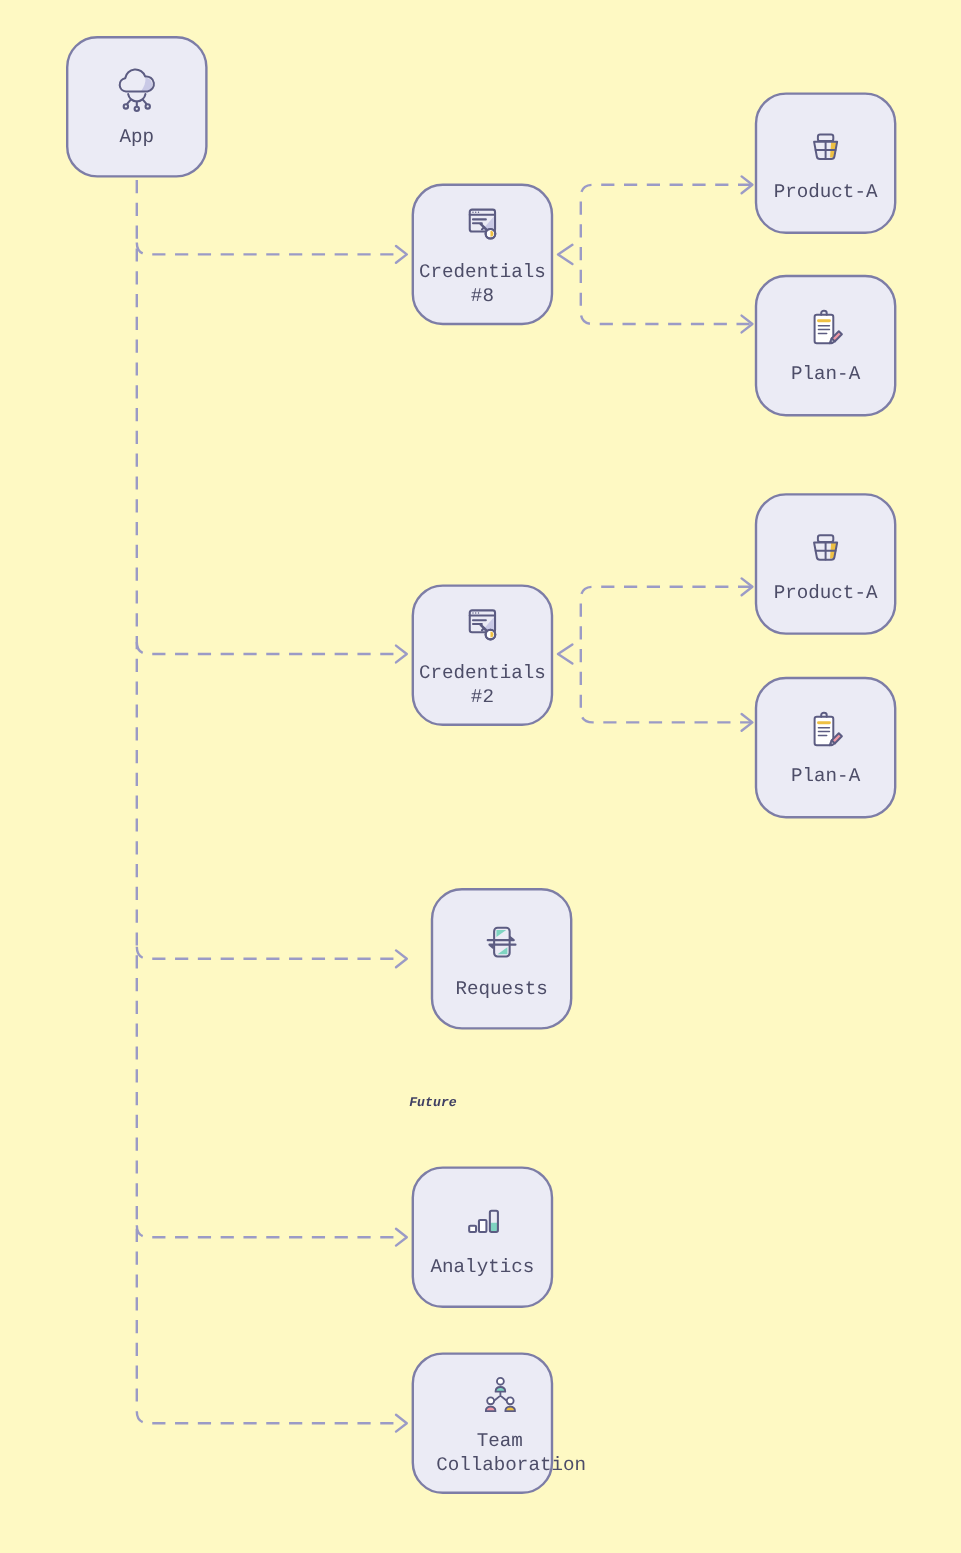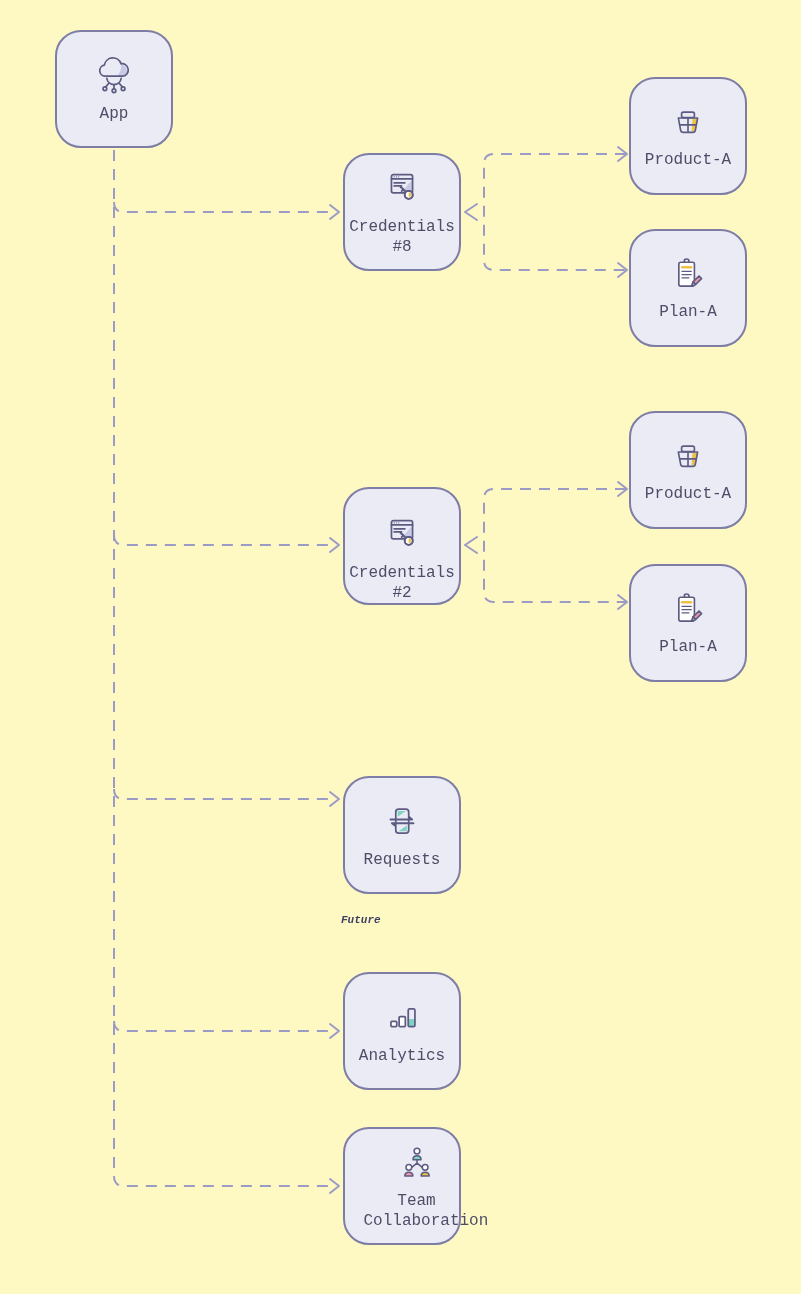--- a/index.html
+++ b/index.html
@@ -119,21 +119,21 @@
         <path d="M17.5 19 H27.5" stroke-width="1.4"></path>
         <path d="M17.5 22.5 H27.5" stroke-width="1.4"></path>
         <path d="M17.5 26 H25" stroke-width="1.4"></path>
         <path d="M29.5 30.5 L36 24 L38.8 26.8 L32.3 33.3 Z" fill="#ef98a5"></path>
         <path d="M29.5 30.5 L32.3 33.3 L27.8 34.9 Z" fill="#ffffff"></path>
       </svg>
     </span>
     <span class="label">Plan-A</span>
   </div>
 
-  <div class="node" style="left:343px;top:487px;justify-content:flex-end;">
+  <div class="node" style="left:343px;top:487px;">
     <span class="icon">
       <svg width="46" height="46" viewBox="0 0 48 48" fill="none" stroke="#5c5c82" stroke-width="1.8" stroke-linecap="round" stroke-linejoin="round">
         <path d="M34 14 V26 L23.5 26 Z" fill="#c9c9e6" stroke="none"></path>
         <rect x="13" y="8" width="22" height="19" rx="2"></rect>
         <path d="M13 12.5 H35"></path>
         <circle cx="15.8" cy="10.3" r="0.6" fill="#5c5c82" stroke="none"></circle>
         <circle cx="18.2" cy="10.3" r="0.6" fill="#5c5c82" stroke="none"></circle>
         <circle cx="20.6" cy="10.3" r="0.6" fill="#5c5c82" stroke="none"></circle>
         <path d="M15.8 16.5 H27"></path>
         <path d="M15.8 19.8 H23.5"></path>
@@ -169,21 +169,21 @@
         <path d="M17.5 19 H27.5" stroke-width="1.4"></path>
         <path d="M17.5 22.5 H27.5" stroke-width="1.4"></path>
         <path d="M17.5 26 H25" stroke-width="1.4"></path>
         <path d="M29.5 30.5 L36 24 L38.8 26.8 L32.3 33.3 Z" fill="#ef98a5"></path>
         <path d="M29.5 30.5 L32.3 33.3 L27.8 34.9 Z" fill="#ffffff"></path>
       </svg>
     </span>
     <span class="label">Plan-A</span>
   </div>
 
-  <div class="node" style="left:343px;top:740px;margin-top:36px;">
+  <div class="node" style="left:359px;top:740px;">
     <span class="icon">
       <svg width="46" height="46" viewBox="0 0 48 48" fill="none" stroke="#5c5c82" stroke-width="1.8" stroke-linecap="round" stroke-linejoin="round">
         <rect x="17.5" y="9.5" width="13.5" height="25" rx="3"></rect>
         <path d="M19.5 11.5 H28 L19.5 17.5 Z" fill="#7fd4c1" stroke="none"></path>
         <path d="M29 32.5 H20.5 L29 26.5 Z" fill="#7fd4c1" stroke="none"></path>
         <path d="M12 20.3 H34.5 L31.5 17.8" stroke-width="2"></path>
         <path d="M36 24.2 H13.5 L16.5 26.7" stroke-width="2"></path>
       </svg>
     </span>
     <span class="label">Requests</span>

